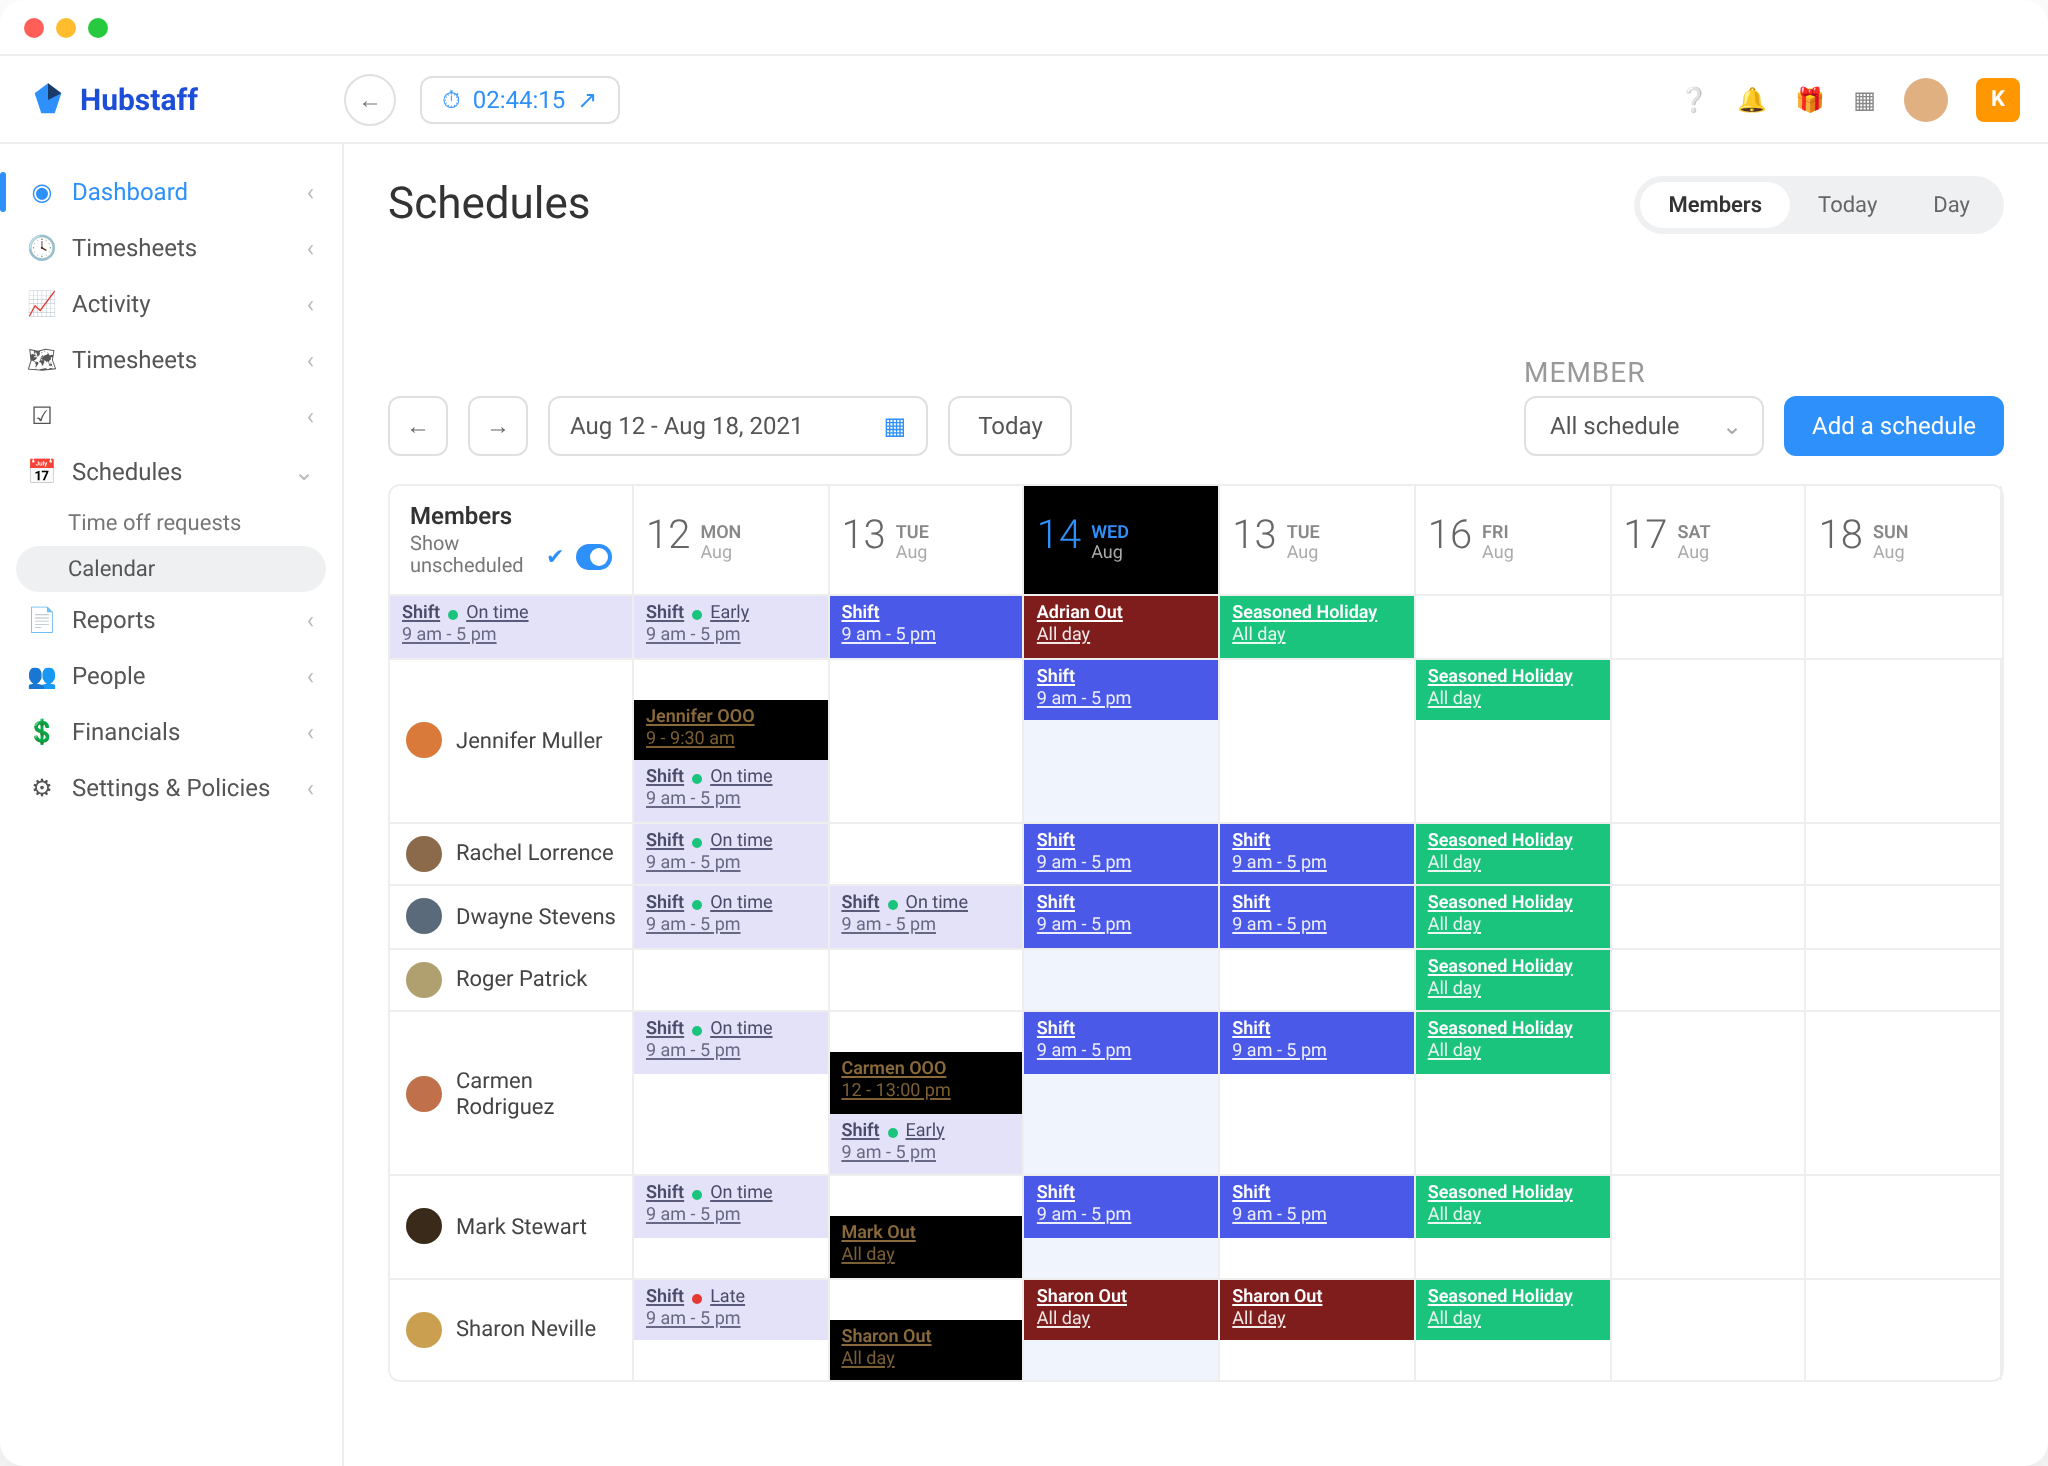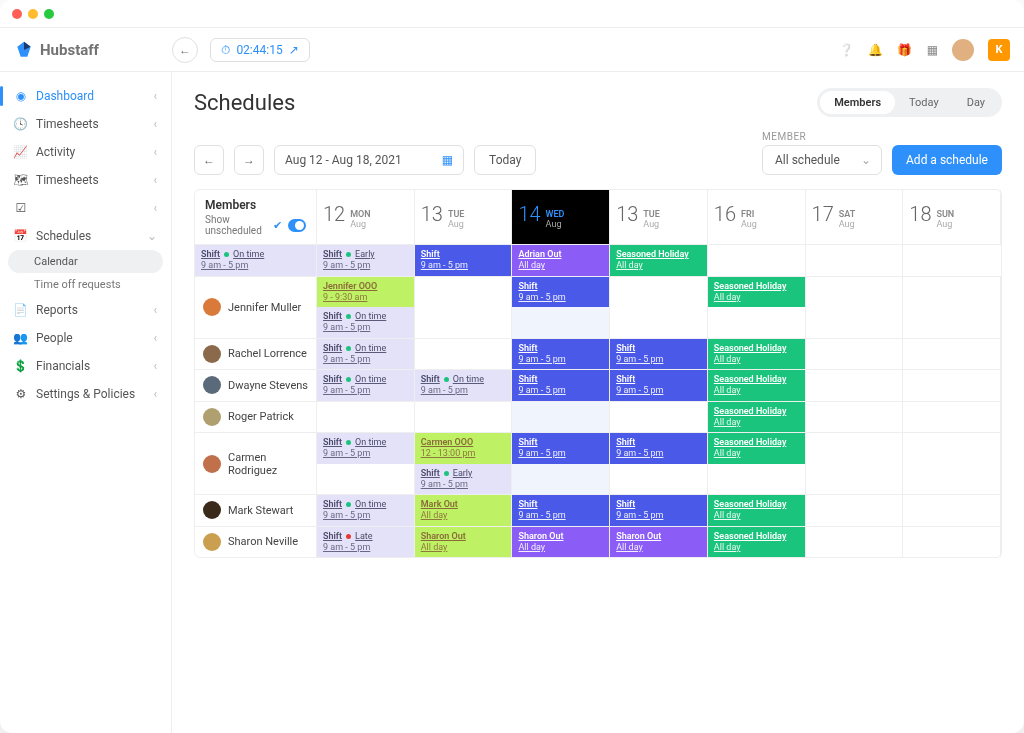--- a/index.html
+++ b/index.html
@@ -2,21 +2,21 @@
 <html><head>
 <meta charset="utf-8">
 <style>
 * { margin:0; padding:0; box-sizing:border-box; font-family:-apple-system,BlinkMacSystemFont,'Segoe UI',Roboto,sans-serif; }
 body { background:#fff; font-size:12px; color:#333; }
 .window { width:1024px; height:733px; background:#fff; border-radius:12px; box-shadow:0 20px 60px rgba(0,0,0,0.15); overflow:hidden; display:flex; flex-direction:column; }
 .titlebar { height:28px; display:flex; align-items:center; padding:0 12px; gap:6px; border-bottom:1px solid #eee; }
 .dot { width:10px; height:10px; border-radius:50%; }
 .dot.red{background:#ff5f56}.dot.yellow{background:#ffbd2e}.dot.green{background:#27c93f}
 .topbar { height:44px; border-bottom:1px solid #eee; display:flex; align-items:center; padding:0 14px; }
-.logo { display:flex; align-items:center; gap:6px; font-weight:700; font-size:15px; color:#737373; width:158px; }
+.logo { display:flex; align-items:center; gap:6px; font-weight:700; font-size:15px; color:#1d4ed8; width:158px; }
 .logo-mark { width:20px; height:20px; }
 .back-btn { width:26px; height:26px; border:1px solid #e0e0e0; border-radius:50%; display:flex; align-items:center; justify-content:center; color:#777; margin-right:12px; cursor:pointer;}
 .timer-box { display:flex; align-items:center; gap:6px; border:1px solid #e0e0e0; border-radius:6px; padding:4px 10px; color:#2e90fa; font-size:12px;}
 .top-spacer { flex:1; }
 .top-icons { display:flex; align-items:center; gap:14px; color:#888; }
 .avatar-sm { width:22px; height:22px; border-radius:50%; background:#ddd; }
 .user-badge { width:22px; height:22px; border-radius:4px; background:#ff9800; color:#fff; display:flex; align-items:center; justify-content:center; font-weight:700; font-size:11px;}
 .body { flex:1; display:flex; overflow:hidden; }
 .sidebar { width:172px; border-right:1px solid #eee; padding:10px 0; overflow-y:auto; }
 .nav-item { display:flex; align-items:center; gap:8px; padding:7px 14px; font-size:12px; color:#555; cursor:pointer; position:relative;}
@@ -31,21 +31,21 @@
 .seg { margin-left:auto; background:#eef0f2; border-radius:18px; padding:3px; display:flex; }
 .seg-btn { padding:5px 14px; font-size:11px; color:#666; border-radius:16px; cursor:pointer;}
 .seg-btn.active { background:#fff; color:#333; font-weight:600;}
 .controls-row { display:flex; align-items:flex-end; gap:10px; margin-bottom:14px;}
 .icon-btn { width:30px; height:30px; border:1px solid #e0e0e0; border-radius:6px; display:flex; align-items:center; justify-content:center; color:#666; cursor:pointer;}
 .date-range { height:30px; border:1px solid #e0e0e0; border-radius:6px; display:flex; align-items:center; padding:0 10px; gap:40px; font-size:12px; color:#555;}
 .date-range .cal-ico { color:#2e90fa; }
 .today-btn { height:30px; border:1px solid #e0e0e0; border-radius:6px; padding:0 14px; font-size:12px; color:#555; cursor:pointer; display:flex; align-items:center;}
 .ctrl-spacer { flex:1; }
 .member-filter { display:flex; flex-direction:column; gap:3px;}
-.member-filter label { font-size:10px; color:#999; letter-spacing:0.5px;}
+.member-filter label { font-size:14px; color:#999; letter-spacing:0.5px;margin-top:48px;}
 .select-box { height:30px; border:1px solid #e0e0e0; border-radius:6px; padding:0 28px 0 12px; font-size:12px; color:#555; min-width:120px; display:flex; align-items:center; position:relative;}
 .select-box::after { content:'⌄'; position:absolute; right:10px; color:#aaa;}
 .add-btn { height:30px; background:#2e90fa; color:#fff; border-radius:6px; padding:0 14px; font-size:12px; cursor:pointer; display:flex; align-items:center;}
 .grid { border:1px solid #eee; border-radius:6px; }
 .grid-head { display:grid; grid-template-columns:122px repeat(7, 1fr); }
 .head-cell { padding:8px 6px; border-right:1px solid #eee; }
 .head-members { padding:8px 10px; border-right:1px solid #eee;}
 .head-members .t { font-size:12px; font-weight:600; color:#333;}
 .head-members .sub { font-size:10px; color:#777; display:flex; align-items:center; gap:6px; margin-top:2px;}
 .toggle { width:24px; height:13px; background:#2e90fa; border-radius:8px; position:relative; display:inline-block;}
@@ -61,23 +61,23 @@
 .grid-row { display:grid; grid-template-columns:122px repeat(7, 1fr); border-top:1px solid #eee;}
 .member-cell { display:flex; align-items:center; gap:7px; padding:6px 8px; border-right:1px solid #eee; font-size:11px; color:#444;}
 .avatar { width:18px; height:18px; border-radius:50%; flex-shrink:0;}
 .day-cell { border-right:1px solid #eee; padding:0; display:flex; flex-direction:column;}
 .day-cell.today-col { background:#f0f5fd;}
 .entry { padding:4px 6px; margin:0; font-size:9px; line-height:1.25;text-decoration:underline;}
 .entry .l1 { display:flex; align-items:center; gap:4px; font-weight:600;}
 .entry .l2 { font-size:9px; opacity:0.9;}
 .e-lav { background:#e3e2f8; color:#5a5a7a;}
 .e-lav .l1{color:#4a4a6a;}
-.e-peach { background:#bef264; color:#8a6a3a;}
+.e-peach { background:#000000; color:#8a6a3a;margin-top:20px;}
 .e-blue { background:#4b59e8; color:#fff;}
-.e-orange { background:#8b5cf6; color:#fff;}
+.e-orange { background:#7f1d1d; color:#fff;}
 .e-green { background:#1bc47d; color:#fff;}
 .stat-dot { width:5px; height:5px; border-radius:50%; display:inline-block;}
 .sd-green{background:#1bc47d}.sd-red{background:#e53935}
 .ico { width:14px; height:14px; display:inline-flex; align-items:center; justify-content:center;}
 </style>
 </head>
 <body>
 
 <div class="window">
   <div class="titlebar">
@@ -135,22 +135,22 @@
         </div>
         <div class="nav-item">
           <span class="ico">☑</span>
           <span class="chev">‹</span>
         </div>
         <div class="nav-item">
           <span class="ico">📅</span>
           <span>Schedules</span>
           <span class="chev">⌄</span>
         </div>
+        <div class="nav-sub">Time off requests</div>
         <div class="nav-sub active">Calendar</div>
-        <div class="nav-sub">Time off requests</div>
         <div class="nav-item">
           <span class="ico">📄</span>
           <span>Reports</span>
           <span class="chev">‹</span>
         </div>
         <div class="nav-item">
           <span class="ico">👥</span>
           <span>People</span>
           <span class="chev">‹</span>
         </div>

